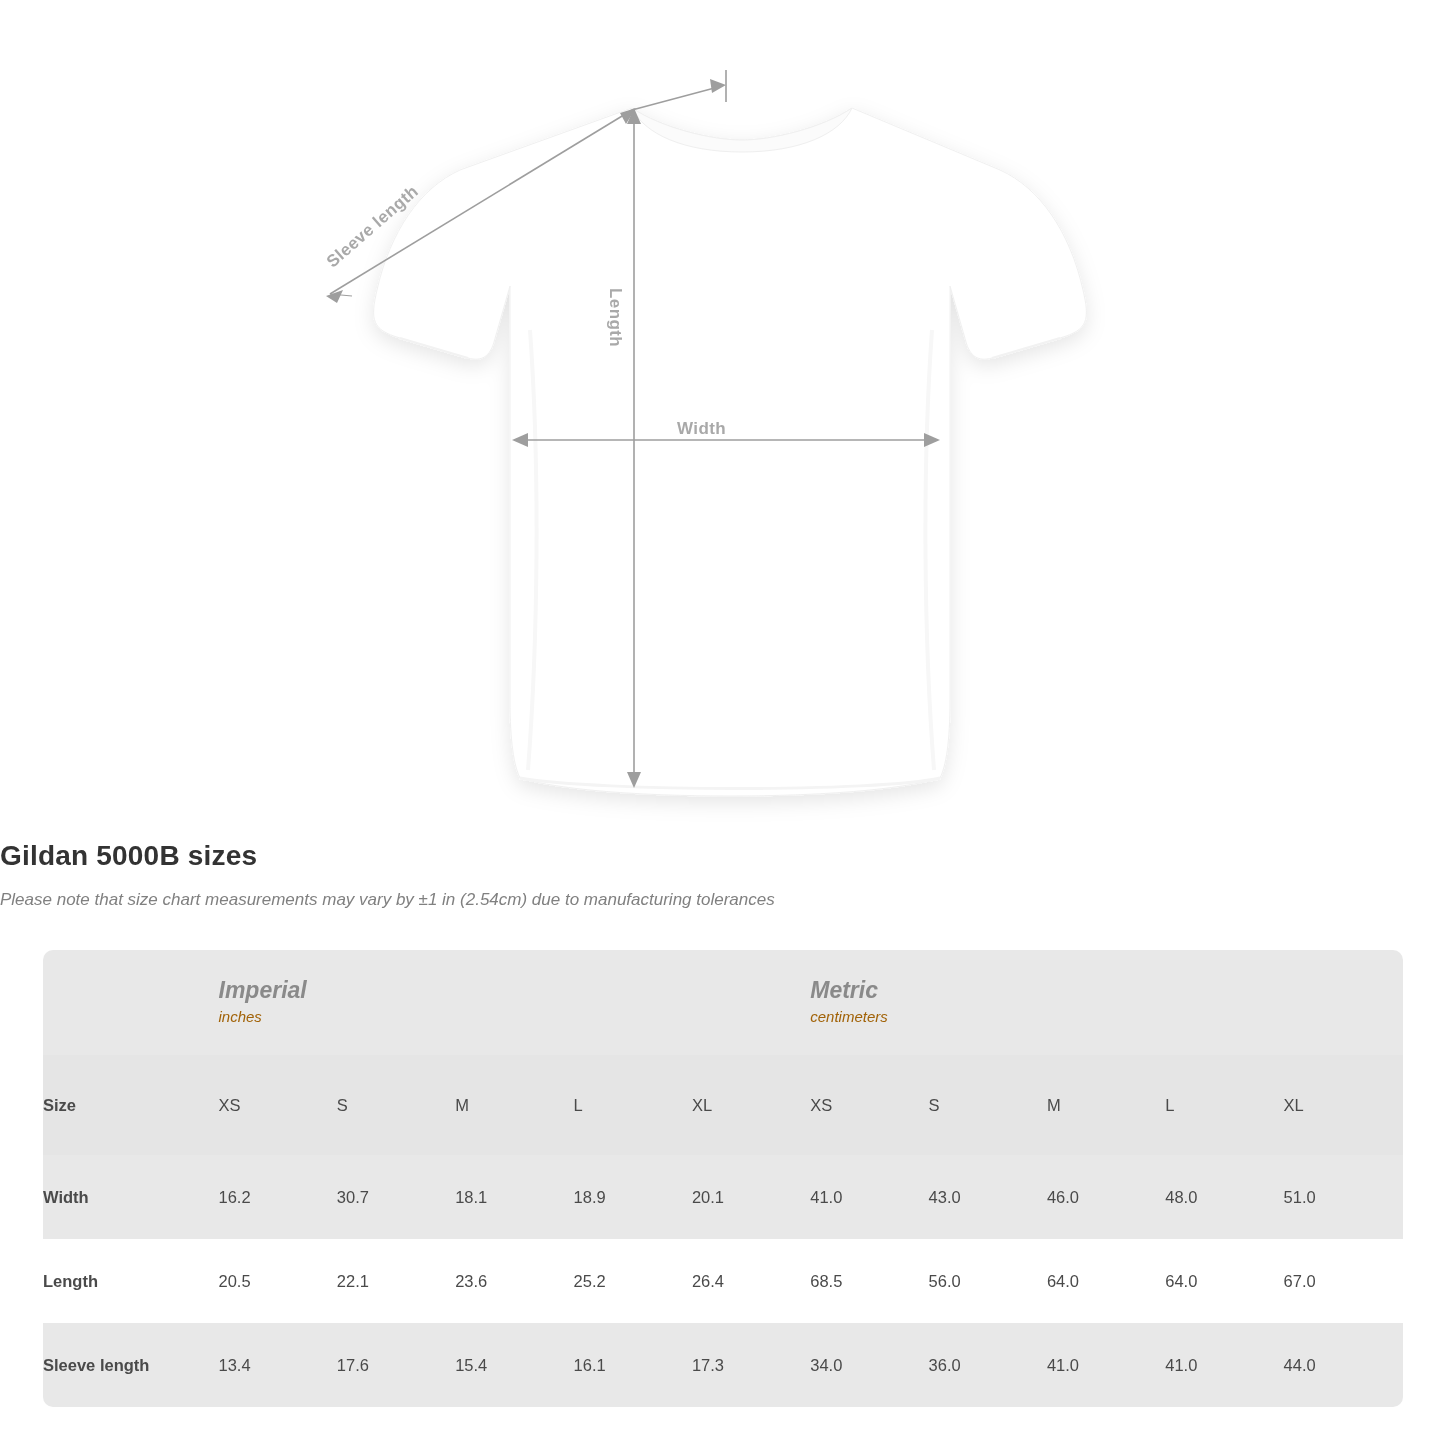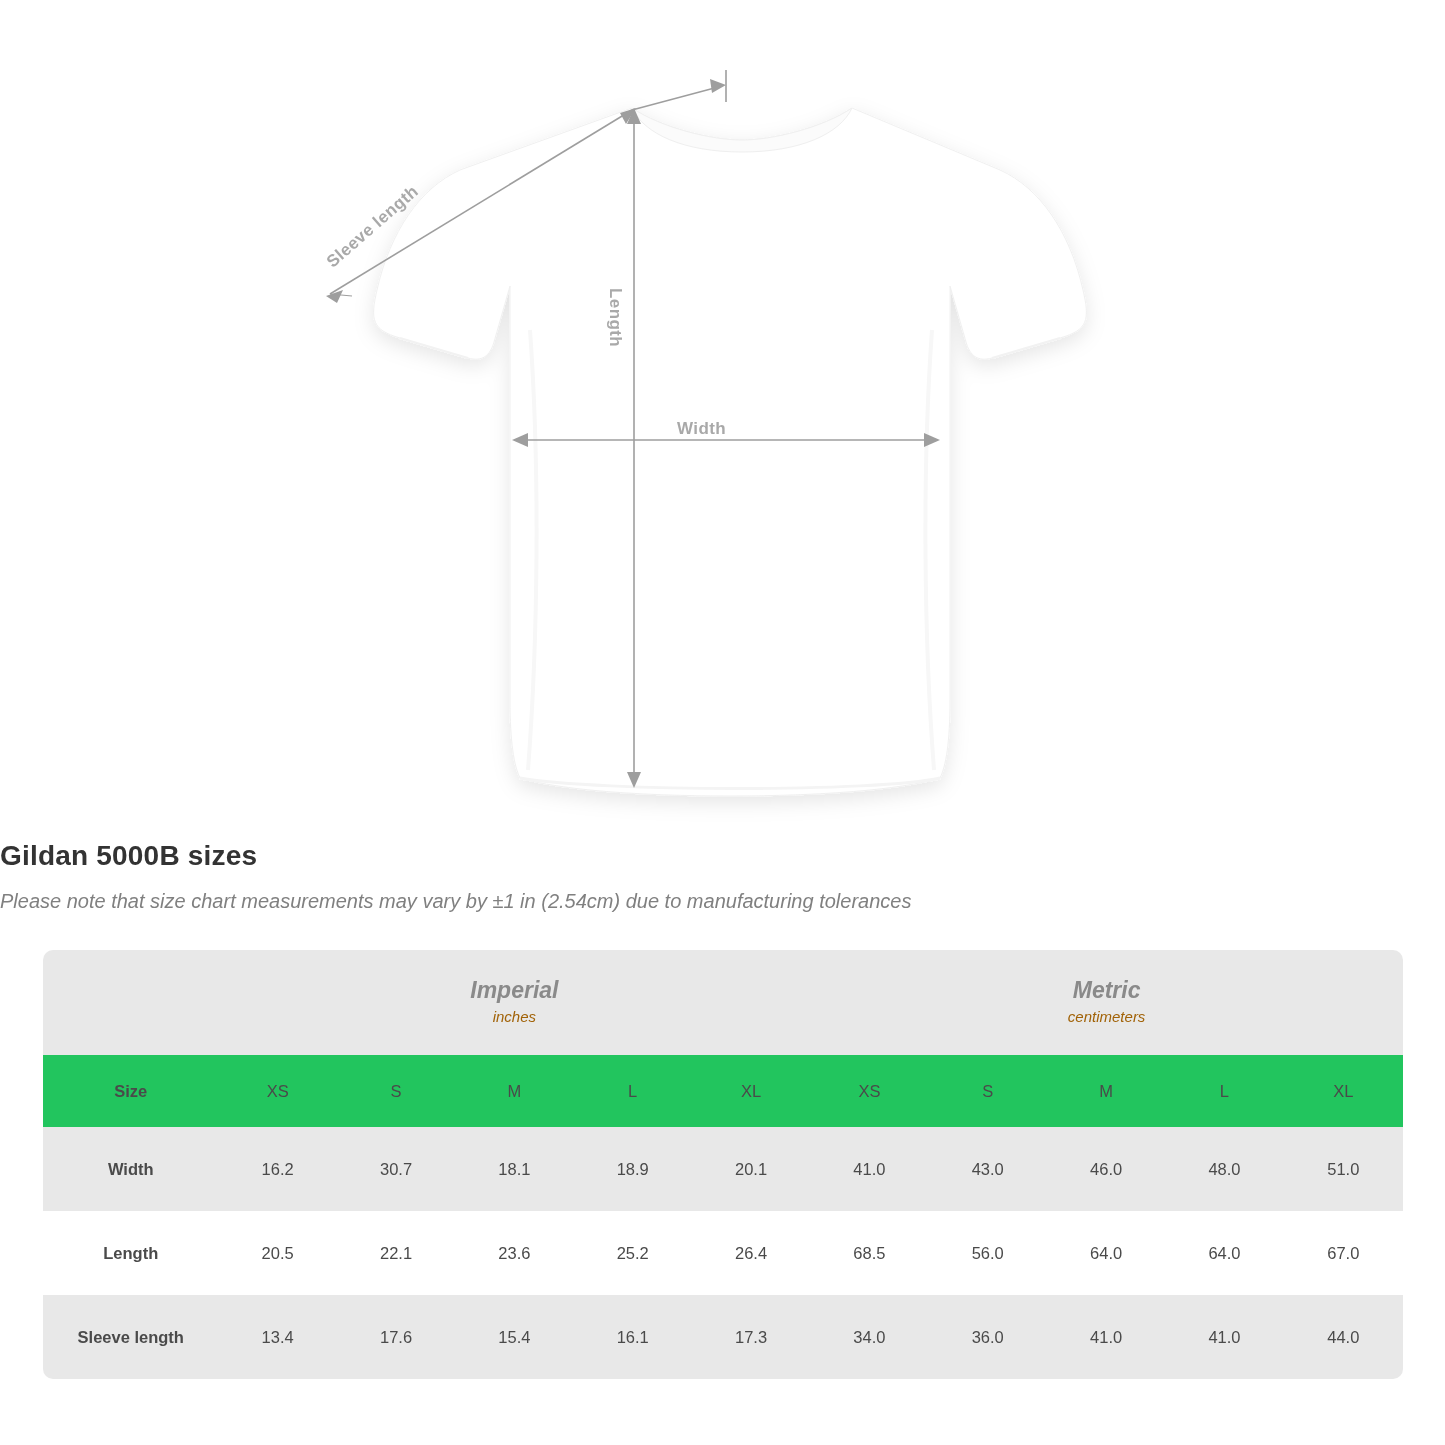--- a/index.html
+++ b/index.html
@@ -70,40 +70,40 @@
     margin-top: 10px;
   }
   .chart-title {
     font-size: 28px;
     font-weight: bold;
     color: #333333;
     margin: 0;
     letter-spacing: 0.2px;
   }
   .chart-note {
-    font-size: 20px;
+    font-size: 17px;
     font-style: italic;
     color: #808080;
     margin: 18px 0 0 0;
   }
 
   
   .table-wrap {
     position: absolute;
     left: 43px;
     top: 950px;
     width: 1360px;
   }
   table.size-table {
     border-collapse: collapse;
     width: 1360px;
     table-layout: fixed;
   }
   table.size-table td, table.size-table th {
-    text-align: center;
+    text-align: left;
     vertical-align: middle;
     font-size: 16.5px;
     color: #4a4a4a;
     border: none;
     padding: 0;
   }
   .unit-row td {
     height: 105px;
     background: #e8e8e8;
   }
@@ -117,22 +117,22 @@
     color: #8a8a8a;
     line-height: 1.25;
   }
   .unit-sub {
     font-size: 15px;
     font-style: italic;
     color: #a16207;
     line-height: 1.6;
   }
   .hdr-row td {
-    height: 72px;
-    background: #22c55e;
+    height: 100px;
+    background: #e5e5e5;
     font-size: 17px;
     color: #4a4a4a;
   }
   .hdr-row td.rowlabel {
     font-weight: bold;
   }
   .data-row td {
     height: 84px;
     font-size: 17px;
   }

